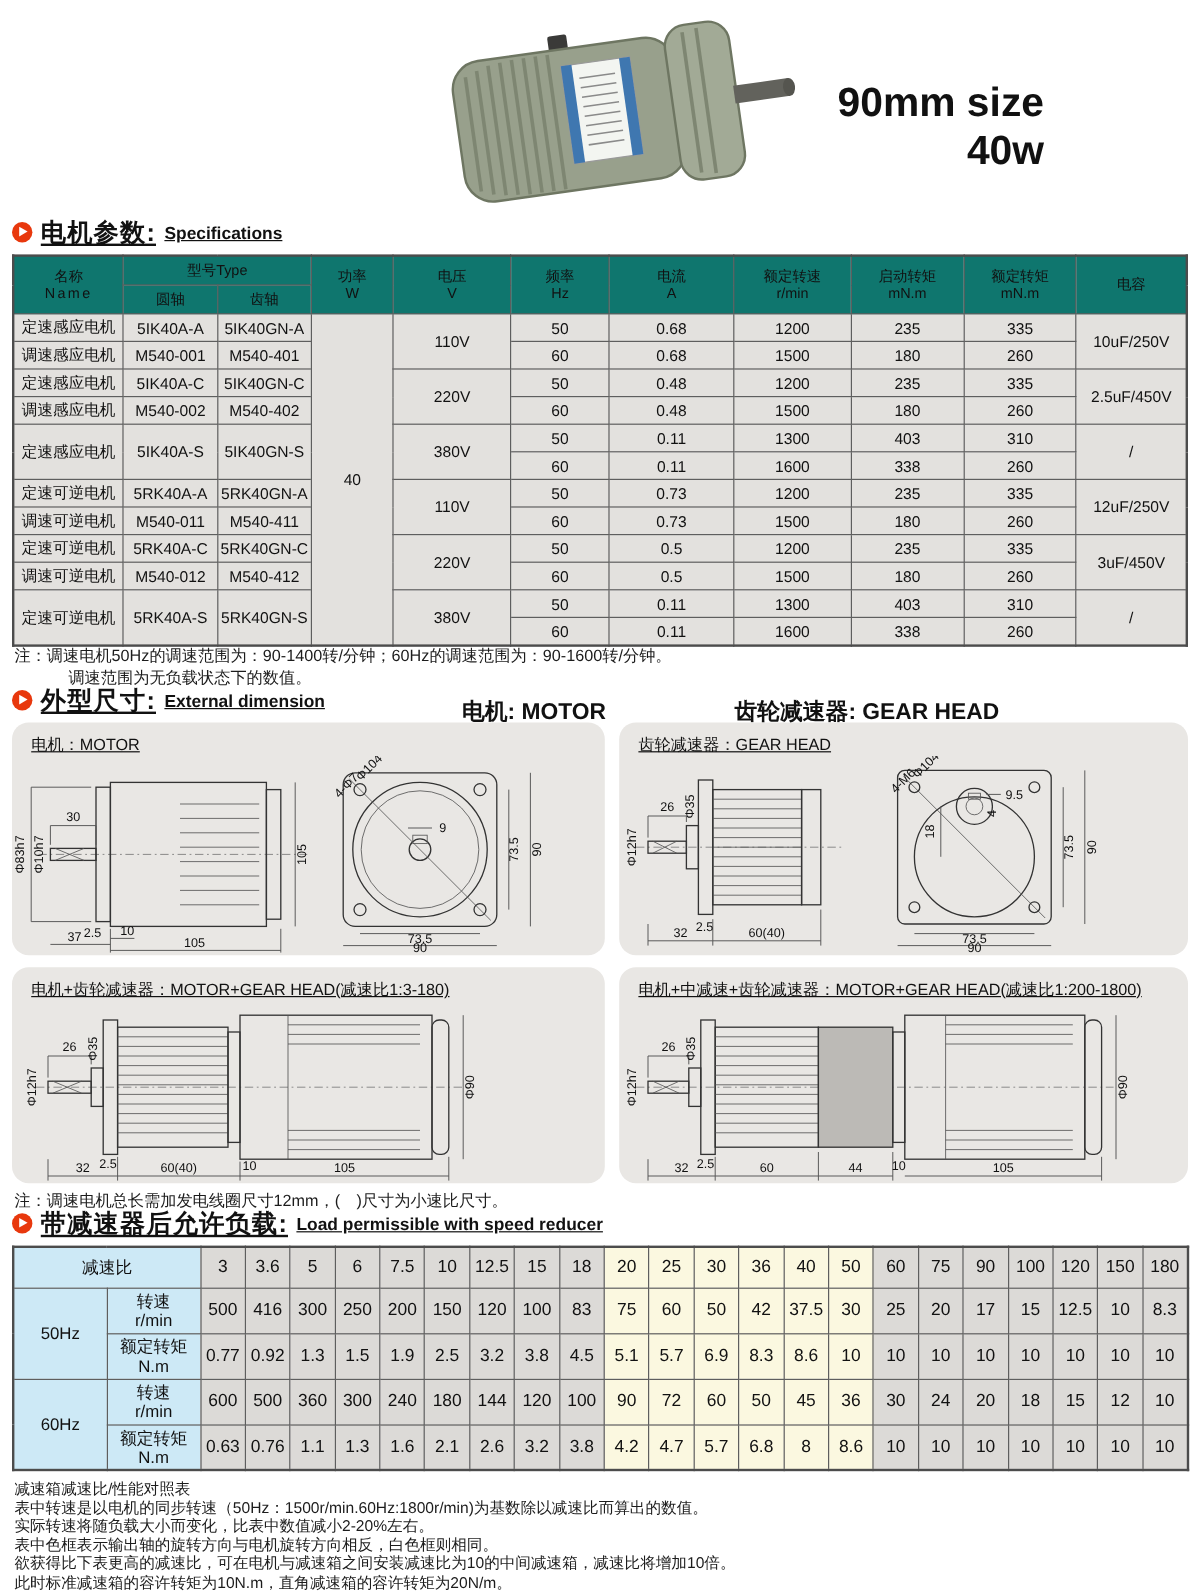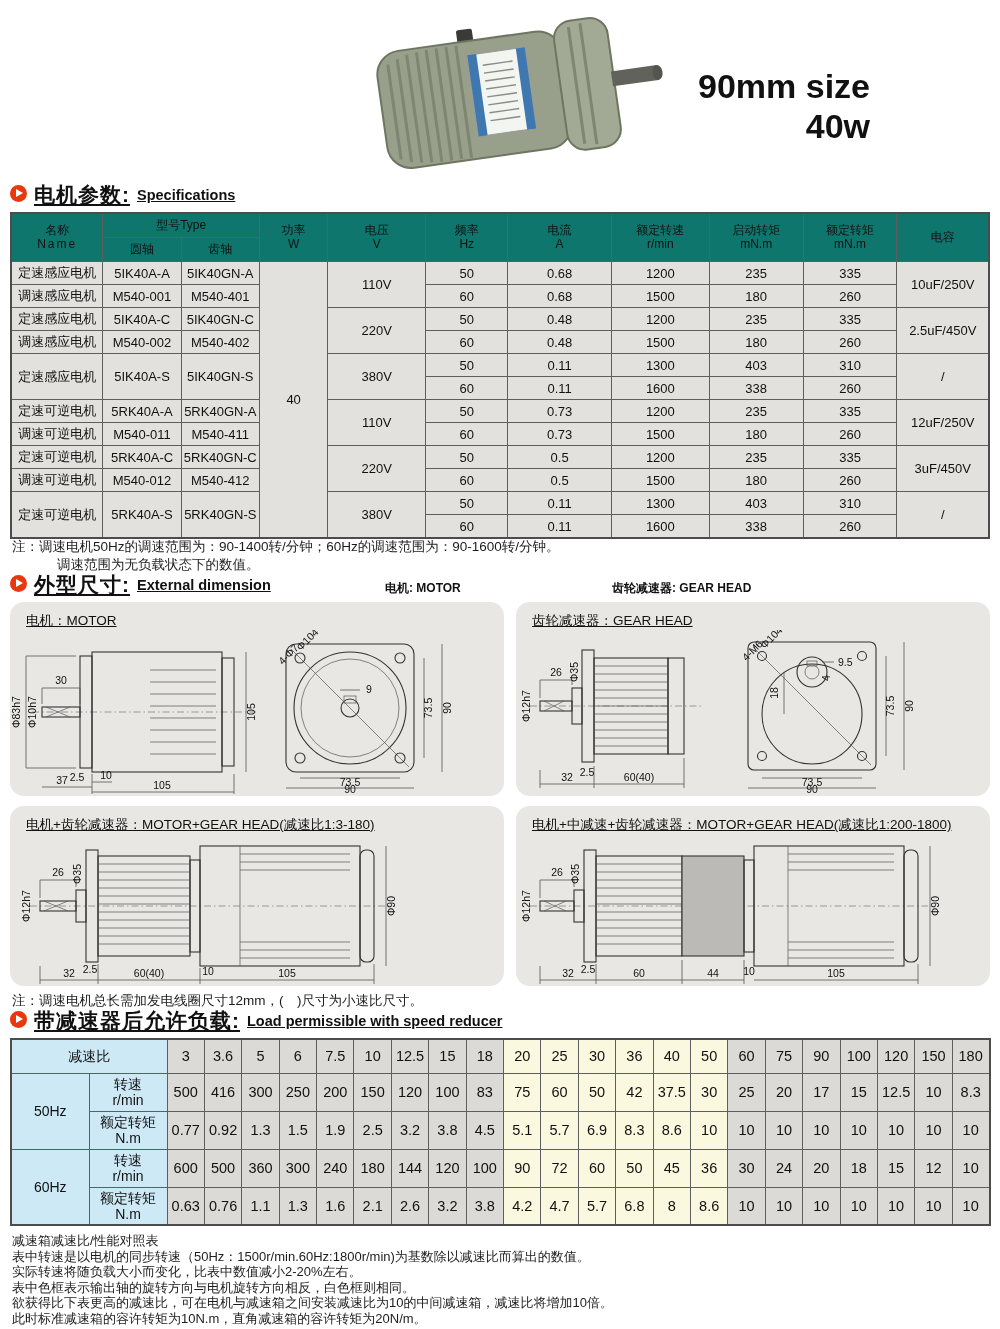--- a/index.html
+++ b/index.html
@@ -6,21 +6,21 @@
   body{width:1000px;height:1329px;position:relative;background:#fff;
        font-family:"Liberation Sans","DejaVu Sans",sans-serif;color:#111;overflow:hidden;}
   .abs{position:absolute;}
   
   .sec{display:flex;align-items:flex-end;gap:7px;text-decoration:underline;}
   .bullet{width:17px;height:17px;border-radius:50%;background:#e8380d;position:relative;flex:0 0 17px;margin-bottom:3px;}
   .bullet::before{content:"";position:absolute;left:6px;top:4px;
     border-left:7px solid #fff;border-top:4.5px solid transparent;border-bottom:4.5px solid transparent;}
   .sec .zh{font-size:21px;font-weight:700;letter-spacing:1px;line-height:1;}
   .sec .en{font-size:14.5px;font-weight:700;padding-bottom:1px;line-height:1.2;}
-  .mini-label{font-size:12px;font-weight:700;}
+  .mini-label{font-size:19px;font-weight:700;}
   
   .ptitle-block{text-align:right;font-weight:700;font-size:34px;line-height:40px;letter-spacing:0;}
   
   table{border-collapse:collapse;table-layout:fixed;}
   .spec{width:980px;font-size:13px;border:2px solid #4c4c4c;}
   .spec th,.spec td{border:1px solid #5e5e5e;text-align:center;vertical-align:middle;padding:0 1px;}
   .spec thead th{background:#0f766e;font-weight:400;height:23px;font-size:12px;line-height:1.15;}
   .spec thead .sp{letter-spacing:2px;}
   .spec tbody td{background:#e3e1de;height:22px;}
   .load{width:980px;font-size:14.5px;border:2px solid #4c4c4c;}

